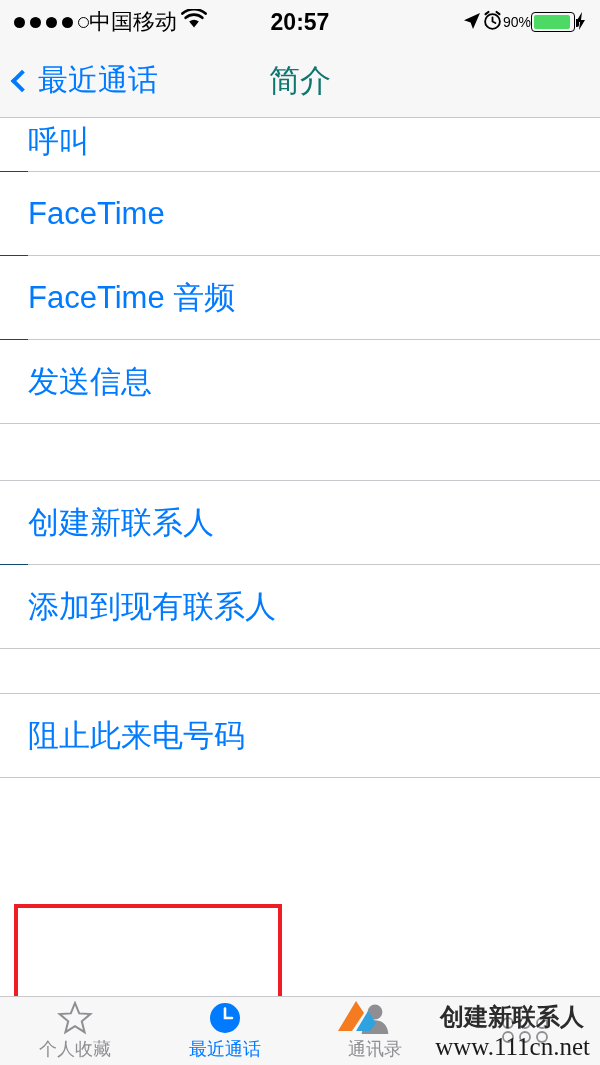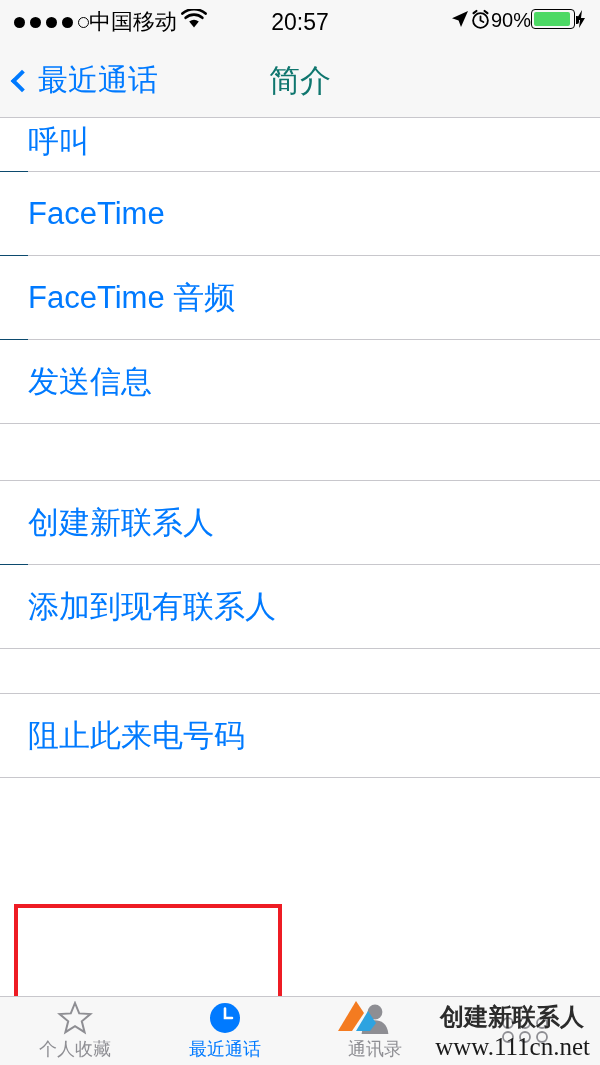--- a/index.html
+++ b/index.html
@@ -31,27 +31,27 @@
   .dot {
     width: 11px; height: 11px; border-radius: 50%;
     background: #000;
   }
   .dot.hollow { background: transparent; border: 1.5px solid #000; width: 11px; height: 11px; }
   .carrier { font-size: 22px; letter-spacing: 0px; }
   .wifi-icon { display: inline-block; margin-left: 4px; }
   .sb-center {
     position: absolute; left: 0; right: 0;
     text-align: center;
-    font-size: 23px; font-weight: normal;
+    font-size: 23px; font-weight: bold;
     pointer-events: none;
   }
   .sb-right {
     margin-left: auto;
-    display: flex; gap: 0;
-    font-size: 20px;
+    display: flex; align-items: center; gap: 0;
+    font-size: 14px;
   }
   .battery {
     width: 44px; height: 20px;
     border: 1.5px solid #000; border-radius: 4px;
     position: relative;
     display: inline-block;
   }
   .battery::after {
     content: "";
     position: absolute; right: -5px; top: 6px;

